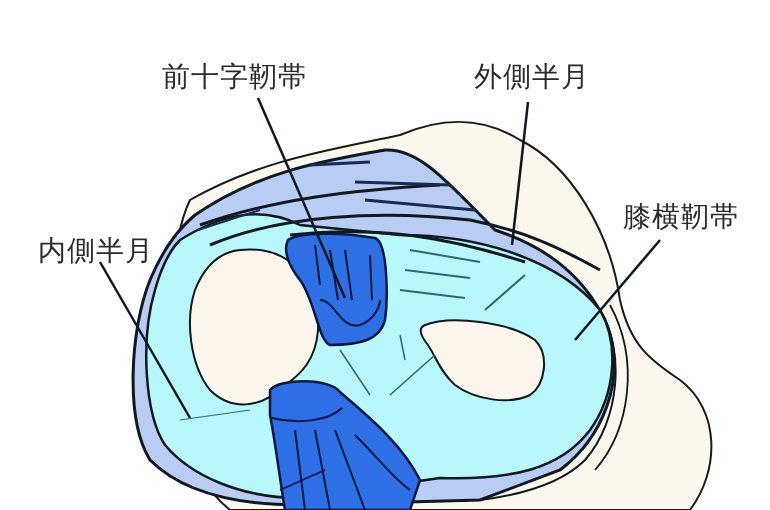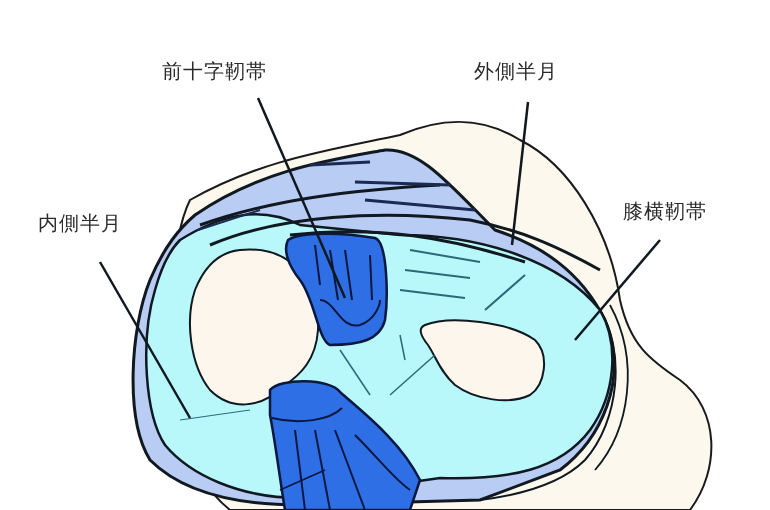--- a/index.html
+++ b/index.html
@@ -1,18 +1,18 @@
 <!DOCTYPE html>
 <html><head>
   <meta charset="utf-8">
   <style>
     html, body { margin: 0; padding: 0; background: #ffffff; }
     body { width: 770px; height: 510px; overflow: hidden; position: relative; font-family: "DejaVu Sans", sans-serif; }
     #diagram { position: absolute; left: 0; top: 0; width: 770px; height: 510px; }
-    .label { position: absolute; font-size: 20px; color: #2a2a2a; letter-spacing: 1px; white-space: nowrap; font-family: "DejaVu Sans", sans-serif; }
+    .label { position: absolute; font-size: 28px; color: #2a2a2a; letter-spacing: 1px; white-space: nowrap; font-family: "DejaVu Sans", sans-serif; }
   </style>
 </head>
 <body>
 
 <svg id="diagram" viewBox="0 0 770 510" xmlns="http://www.w3.org/2000/svg">
 
   <path d="M190,200 C260,160 330,150 400,135 C440,118 480,115 520,140 C570,165 610,230 620,300 C630,345 650,360 680,380 C720,410 720,470 690,510 L230,510 C180,470 160,380 170,300 C175,250 180,220 190,200 Z" fill="#fdf8ee" stroke="#1a1a1a" stroke-width="2"></path>
 
   <path d="M195,215 C260,170 330,160 385,150 C420,148 450,185 495,230 C540,245 580,270 605,320 C630,380 600,440 560,470 L480,500 L300,505 C230,505 180,490 150,460 C125,420 130,330 150,280 C165,245 180,228 195,215 Z" fill="#b8ccf4" stroke="#101820" stroke-width="3"></path>
 
@@ -58,14 +58,14 @@
   <path d="M180,420 L250,410" stroke="#2a6a78" stroke-width="1.2"></path>
 
   <path d="M258,98 L345,298" stroke="#101820" stroke-width="2.5"></path>
   <path d="M528,102 L512,245" stroke="#101820" stroke-width="2.5"></path>
   <path d="M100,262 L190,418" stroke="#101820" stroke-width="2.5"></path>
   <path d="M660,240 L575,340" stroke="#101820" stroke-width="2.5"></path>
 </svg>
 
 <div class="label" style="left:162px; top:58px;">前十字靭帯</div>
 <div class="label" style="left:474px; top:58px;">外側半月</div>
-<div class="label" style="left:38px; top:210px;">内側半月</div>
+<div class="label" style="left:38px; top:232px;">内側半月</div>
 <div class="label" style="left:623px; top:198px;">膝横靭帯</div>
 
 </body></html>

